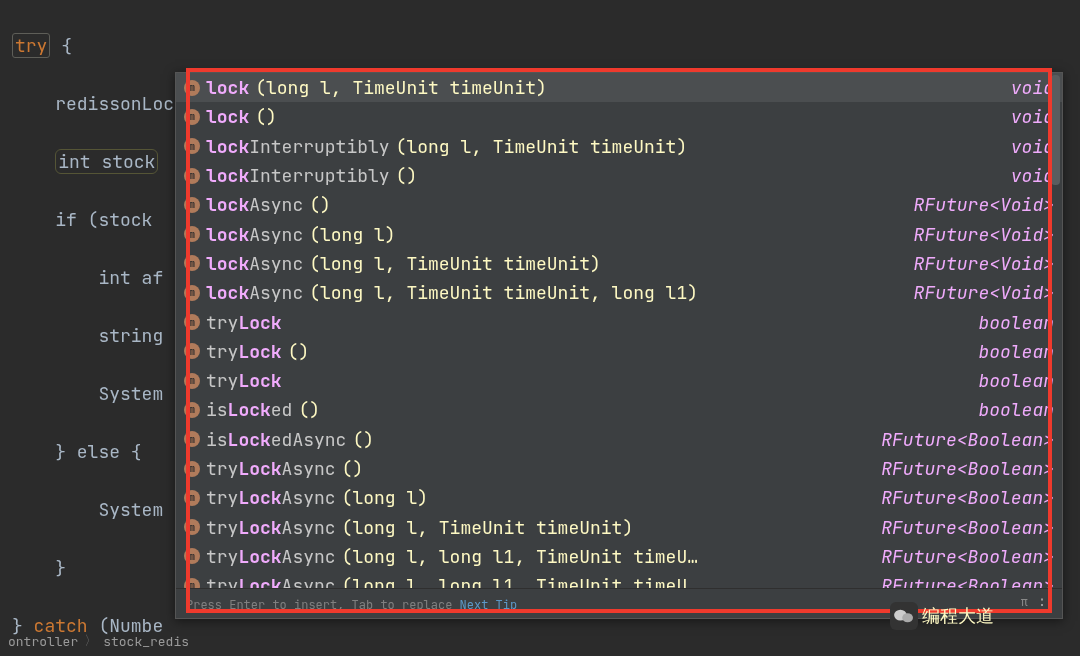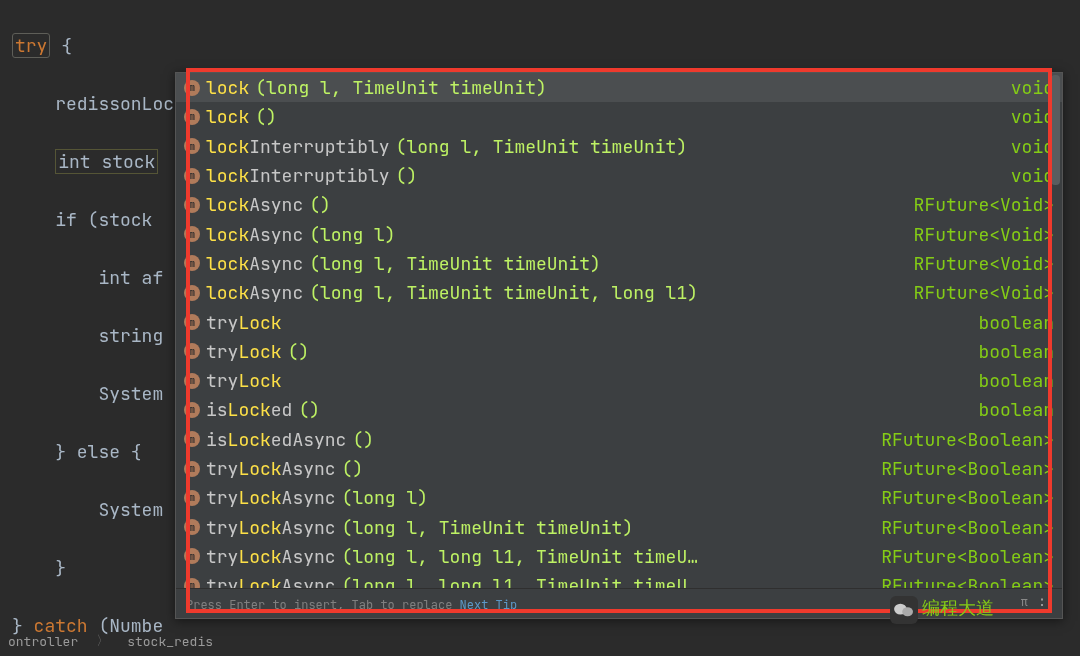--- a/index.html
+++ b/index.html
@@ -10,55 +10,55 @@
     color:#a9b7c6;
     overflow:hidden;
     width:1080px;
     height:656px;
     position:relative;
     border-radius:6px;
   }
   .editor { padding:2px 0 0 12px; line-height:29px; white-space:pre; font-size:18px; }
   .kw { color:#cc7832; }
   .kw-try { border:1px solid #5e5e58; border-radius:3px; padding:0 2px;}
-  .id-box{border:1px solid #555536;border-radius:0;padding:0 2px;}
+  .id-box{border:1px solid #555536;border-radius:6px;padding:0 2px;}
   .cursor{display:inline-block;width:2px;height:22px;background:#bbb;vertical-align:middle;margin-left:0;}
 
   
   .popup {
     position:absolute;
     left:175px; top:72px;
     width:888px; height:547px;
     background:#3c3f41;
     border:1px solid #555;
     box-shadow:0 2px 10px rgba(0,0,0,.5);
     font-size:18px;
     z-index:5;
   }
   .popup-inner{height:515px;overflow:hidden;}
   .row{display:flex;align-items:center;height:29.3px;padding:0 8px;gap:6px;}
   .row.selected{background:#4b4e50;}
   .mic{width:16px;height:16px;border-radius:50%;background:#b07b5b;display:inline-flex;align-items:center;justify-content:center;font-size:10px;color:#2b2b2b;font-weight:bold;flex:0 0 16px;}
   .mname{flex:0 0 auto;}
-  .bold{font-weight:normal;color:#fde047;}
+  .bold{font-weight:bold;color:#f0abfc;}
   .norm{color:#c7c7c7;text-align:right;}
-  .params{color:#bef264;}
-  .ret{margin-left:auto;color:#84cc16;white-space:nowrap;}
+  .params{color:#fef9c3;}
+  .ret{margin-left:auto;color:#f0abfc;white-space:nowrap;font-style:italic;}
   .footer{height:32px;display:flex;align-items:center;padding:0 10px;font-size:12px;color:#808080;border-top:1px solid #2f2f2f;justify-content:space-between;}
   .footer .link{color:#5c98c7;}
   .footer-right{display:flex;gap:6px;}
   .dots{color:#aaa;font-size:16px;letter-spacing:2px;}
   .sb{position:absolute;right:2px;top:2px;width:9px;height:508px;background:transparent;}
   .sb-thumb{position:absolute;right:0;top:0;width:9px;height:110px;background:#5a5d5f;border-radius:4px;}
   .redbox{position:absolute;left:186px;top:68px;width:866px;height:545px;border:4px solid #ef3a2d;z-index:20;pointer-events:none;}
 
-  .breadcrumb{position:absolute;left:8px;bottom:6px;font-size:13px;color:#9a9a9a;display:flex;align-items:center;gap:18px;}
+  .breadcrumb{position:absolute;left:8px;bottom:6px;font-size:13px;color:#9a9a9a;display:flex;align-items:center;gap:6px;}
   .bc-sep{color:#666;}
 
-  .watermark{position:absolute;right:10px;bottom:20px;width:180px;height:40px;display:flex;color:#84cc16;z-index:30;font-family:sans-serif;}
+  .watermark{position:absolute;right:10px;bottom:20px;width:180px;height:40px;display:flex;align-items:center;color:#fef9c3;z-index:30;font-family:sans-serif;}
   .wm-icon{width:28px;height:28px;border-radius:6px;background:#333;display:flex;align-items:center;justify-content:center;margin-right:4px;}
   .wm-text{font-size:18px;}
 </style>
 </head>
 <body>
 
 <div class="editor">
 <div><span class="kw kw-try">try</span><span> {</span></div>
 <div><span>    redissonLock.lock</span><span class="cursor"></span></div>
 <div><span>    </span><span class="id-box">int stock</span></div>

